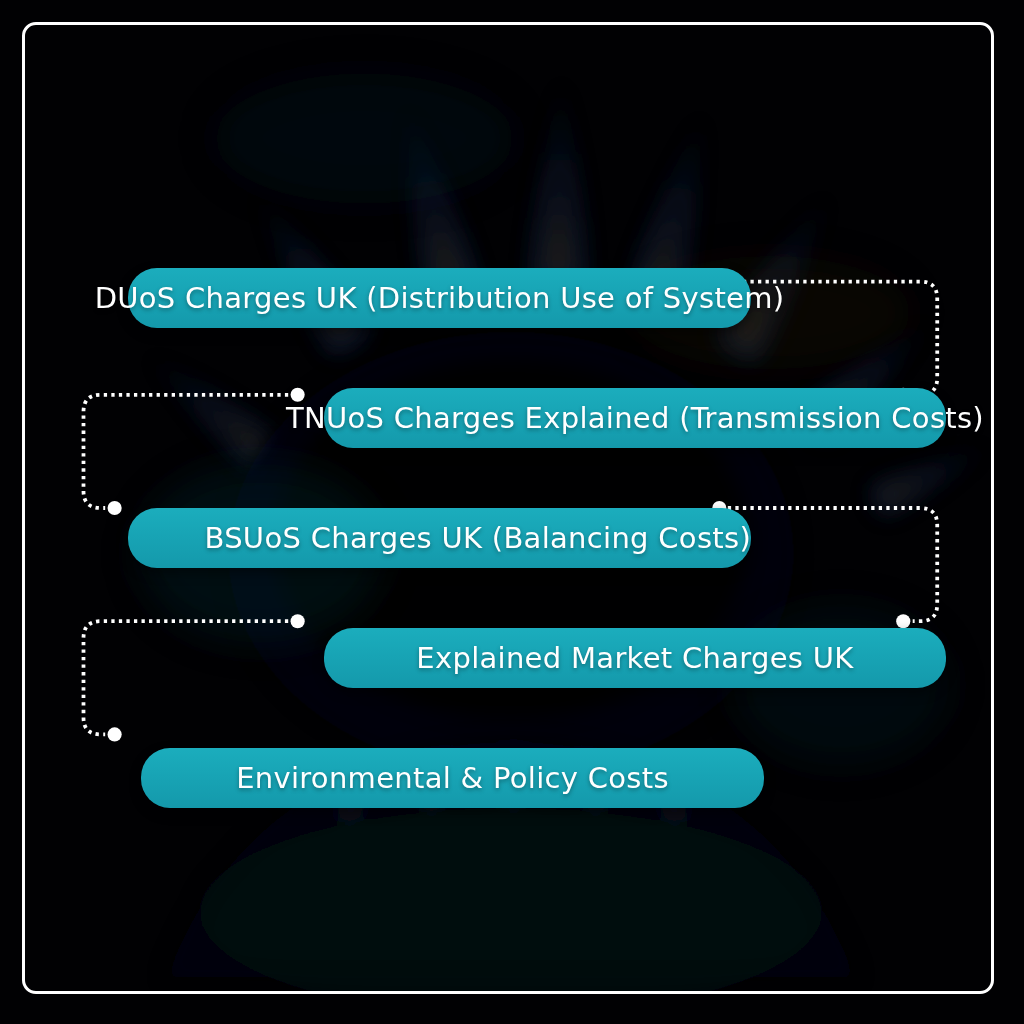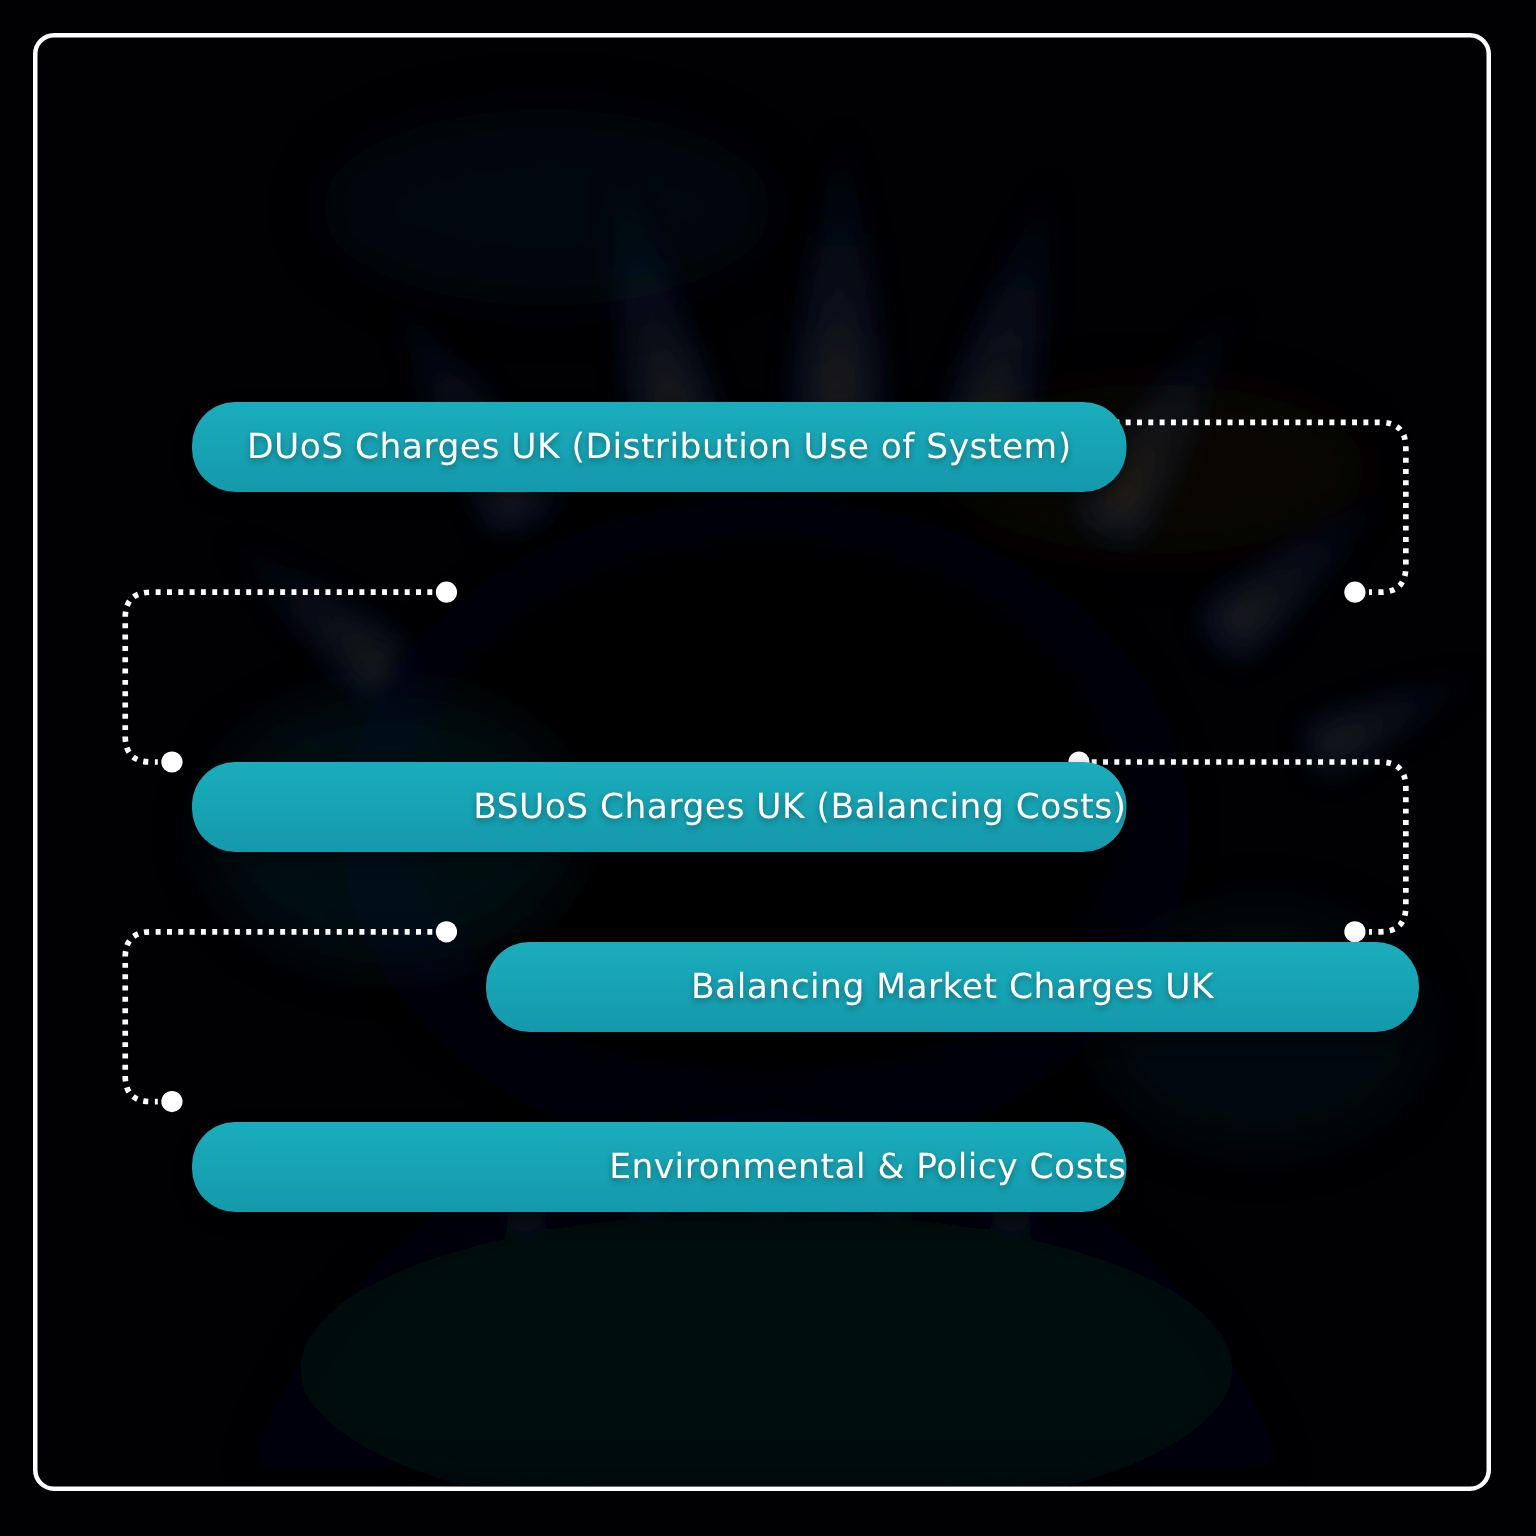--- a/index.html
+++ b/index.html
@@ -43,31 +43,31 @@
     height: 60px;
     border-radius: 29px;
     background: linear-gradient(180deg, #1badbd 0%, #1499ab 100%);
     display: flex;
     align-items: center;
     justify-content: center;
     box-shadow: 0 5px 12px rgba(0,0,0,0.45);
   }
   .node span {
     color: #ffffff;
-    font-size: 23px;
+    font-size: 29px;
     font-weight: 500;
     letter-spacing: 0.3px;
     white-space: nowrap;
     text-shadow: 0 2px 4px rgba(0,0,0,0.35);
   }
   .node-1 { left: 103px; top: 243px; width: 623px; }
   .node-2 { left: 299px; top: 363px; width: 622px; }
   .node-3 { left: 103px; top: 483px; width: 623px; justify-content: flex-end; }
   .node-4 { left: 299px; top: 603px; width: 622px; }
-  .node-5 { left: 103px; top: 723px; width: 623px; justify-content: flex-end; }
+  .node-5 { left: 116px; top: 723px; width: 623px; }
   .connector-layer {
     position: absolute;
     inset: 0;
     width: 100%;
     height: 100%;
     pointer-events: none;
   }
 </style>
 </head>
 <body>
@@ -147,24 +147,27 @@
         <circle cx="736" cy="512" r="7.5"></circle>
         <circle cx="931" cy="632" r="7.5"></circle>
         <circle cx="289" cy="632" r="7.5"></circle>
         <circle cx="95" cy="752" r="7.5"></circle>
       </g>
     </svg>
 
     <div class="node node-1">
       <span>DUoS Charges UK (Distribution Use of System)</span>
     </div>
+    <div class="node node-2">
+      <span>TNUoS Charges Explained (Transmission Costs)</span>
+    </div>
     <div class="node node-3">
       <span>BSUoS Charges UK (Balancing Costs)</span>
     </div>
     <div class="node node-4">
-      <span>Balancing Market Charges UK</span>
+      <span>Explained Market Charges UK</span>
     </div>
     <div class="node node-5">
       <span>Environmental &amp; Policy Costs</span>
     </div>
 
   </div>
 </div>
 
 </body></html>

